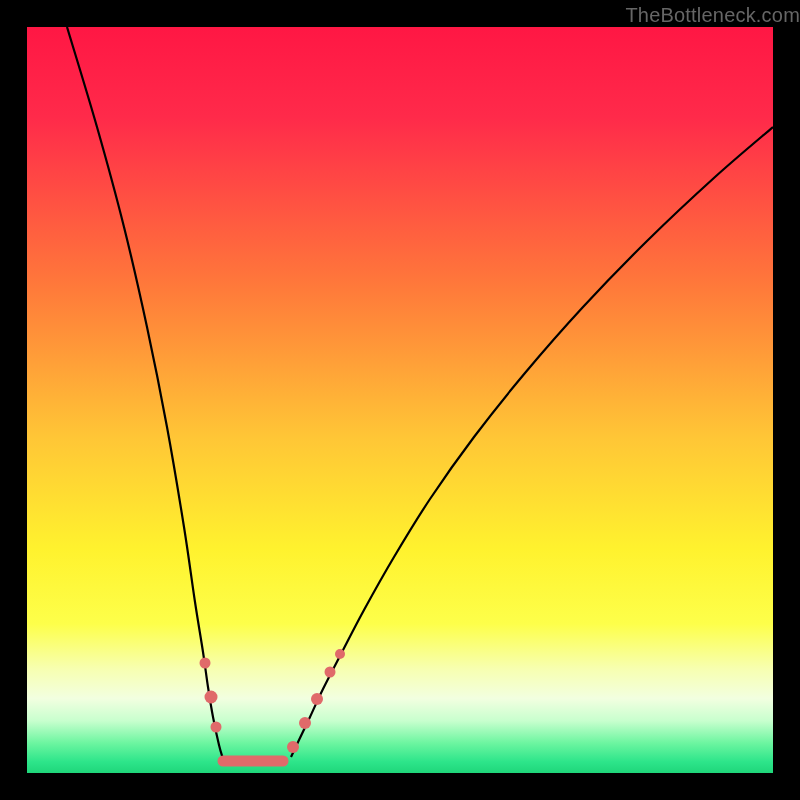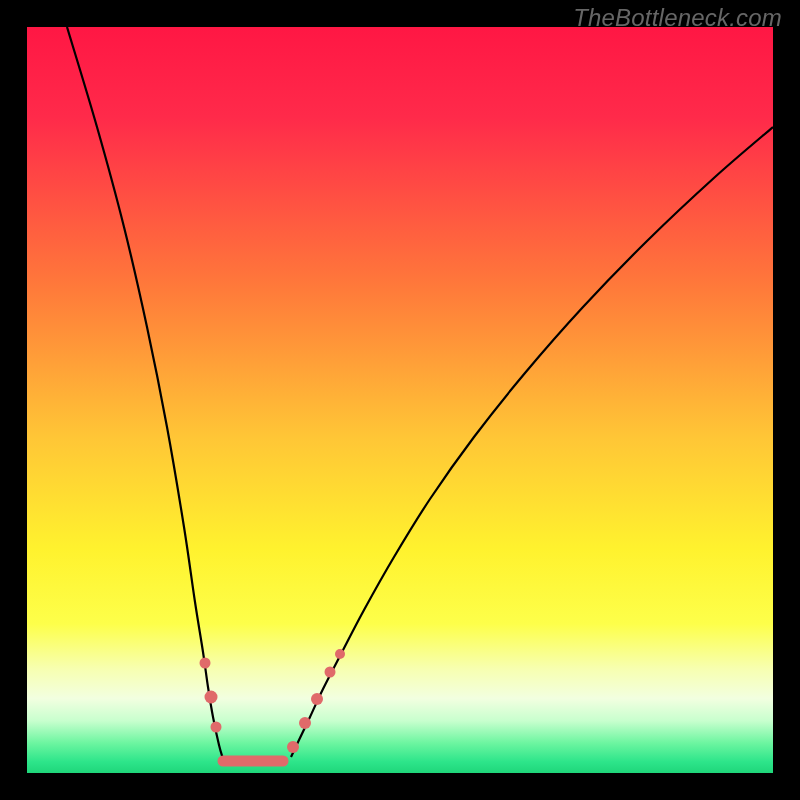--- a/index.html
+++ b/index.html
@@ -28,26 +28,25 @@
   .gradient-bg {
     position: absolute;
     left: 0;
     top: 0;
     right: 0;
     bottom: 0;
   }
   .watermark {
     position: absolute;
     top: 4px;
-    right: 18px;
+    right: 0;
     color: #666;
-    font-size: 24px;
+    font-size: 20px;
     font-weight: 500;
     letter-spacing: 0.2px;
-    font-style: italic;
   }
   svg.curve-layer {
     position: absolute;
     left: 0;
     top: 0;
     width: 746px;
     height: 746px;
     overflow: visible;
   }
 </style>

